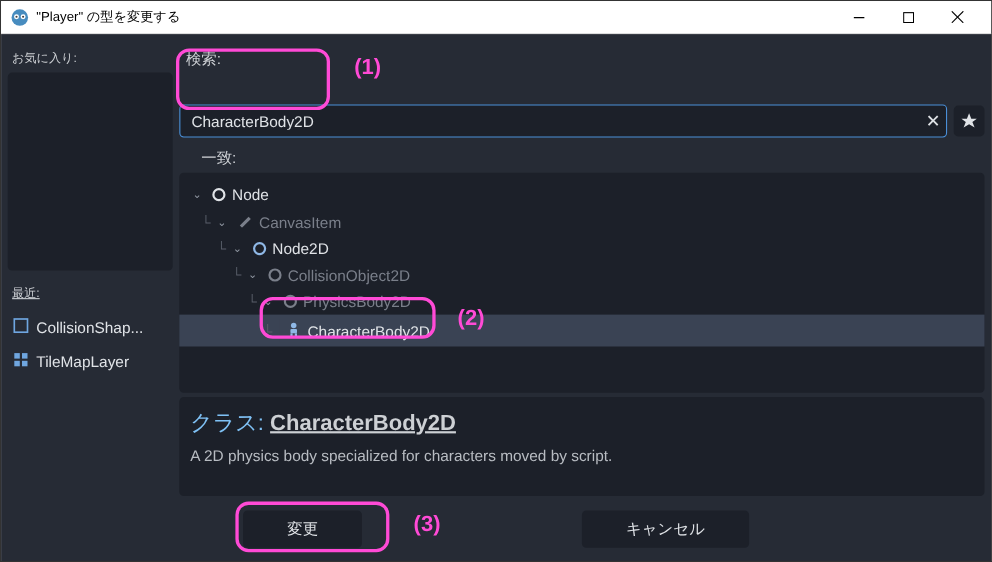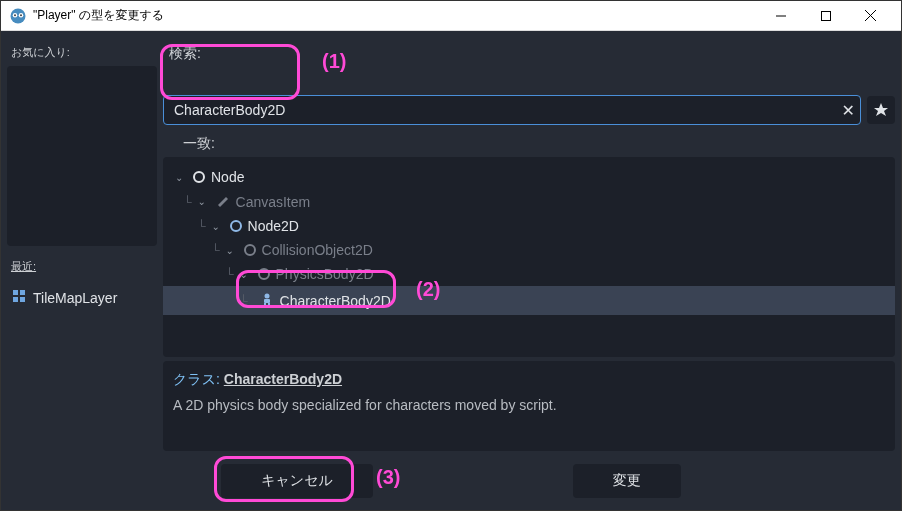--- a/index.html
+++ b/index.html
@@ -168,21 +168,21 @@
   .node-icon-circle.dim { border-color: #7a7f8a; }
   .node-icon-circle.blue { border-color: #8fb8e6; }
   .desc-box {
     background: #1c2029;
     border-radius: 4px;
     padding: 10px;
     margin-top: 4px;
     min-height: 90px;
   }
   .desc-box .class-line {
-    font-size: 14px;
+    font-size: 20px;
   }
   .desc-box .class-lbl { color: #7fc1f5; }
   .desc-box .class-name { color: #cdd0d4; text-decoration: underline; font-weight: bold; cursor: pointer; }
   .desc-box .desc-text { color: #b8bcc2; margin-top: 8px; }
   .button-row {
     display: flex;
     justify-content: center;
     gap: 200px;
     margin: 12px 0 6px 0;
   }
@@ -250,20 +250,26 @@
   <div class="content">
     <div class="main-area">
 
       <div class="left-col">
         <div class="section-label">お気に入り:</div>
         <div class="fav-box"></div>
         <div class="section-label" style="margin-top:13px;text-decoration:underline;">最近:</div>
         <div class="recent-list">
           <div class="recent-item">
             <span><svg width="16" height="16">
+                  <rect x="2" y="2" width="12" height="12" fill="none" stroke="#6fa6e0" stroke-width="1.5"></rect>
+                </svg></span>
+            <span>CollisionShap...</span>
+          </div>
+          <div class="recent-item">
+            <span><svg width="16" height="16">
                   <rect x="2" y="2" width="5" height="5" fill="#6fa6e0"></rect>
                   <rect x="9" y="2" width="5" height="5" fill="#6fa6e0"></rect>
                   <rect x="2" y="9" width="5" height="5" fill="#6fa6e0"></rect>
                   <rect x="9" y="9" width="5" height="5" fill="#6fa6e0"></rect>
                 </svg></span>
             <span>TileMapLayer</span>
           </div>
         </div>
       </div>
 
@@ -331,22 +337,22 @@
         <div class="desc-box">
           <div class="class-line">
             <span class="class-lbl">クラス: </span><span class="class-name">CharacterBody2D</span>
           </div>
           <div class="desc-text">A 2D physics body specialized for characters moved by script.</div>
         </div>
       </div>
     </div>
 
     <div class="button-row">
+      <button class="dlg-btn">変更</button>
       <button class="dlg-btn">キャンセル</button>
-      <button class="dlg-btn">変更</button>
     </div>
   </div>
 </div>
 
 <div class="anno-box" style="left:160px; top:44px; width:140px; height:56px;"></div>
 <div class="anno-label" style="left:322px; top:50px;">(1)</div>
 
 <div class="anno-box" style="left:236px; top:270px; width:160px; height:38px;"></div>
 <div class="anno-label" style="left:416px; top:278px;">(2)</div>
 

